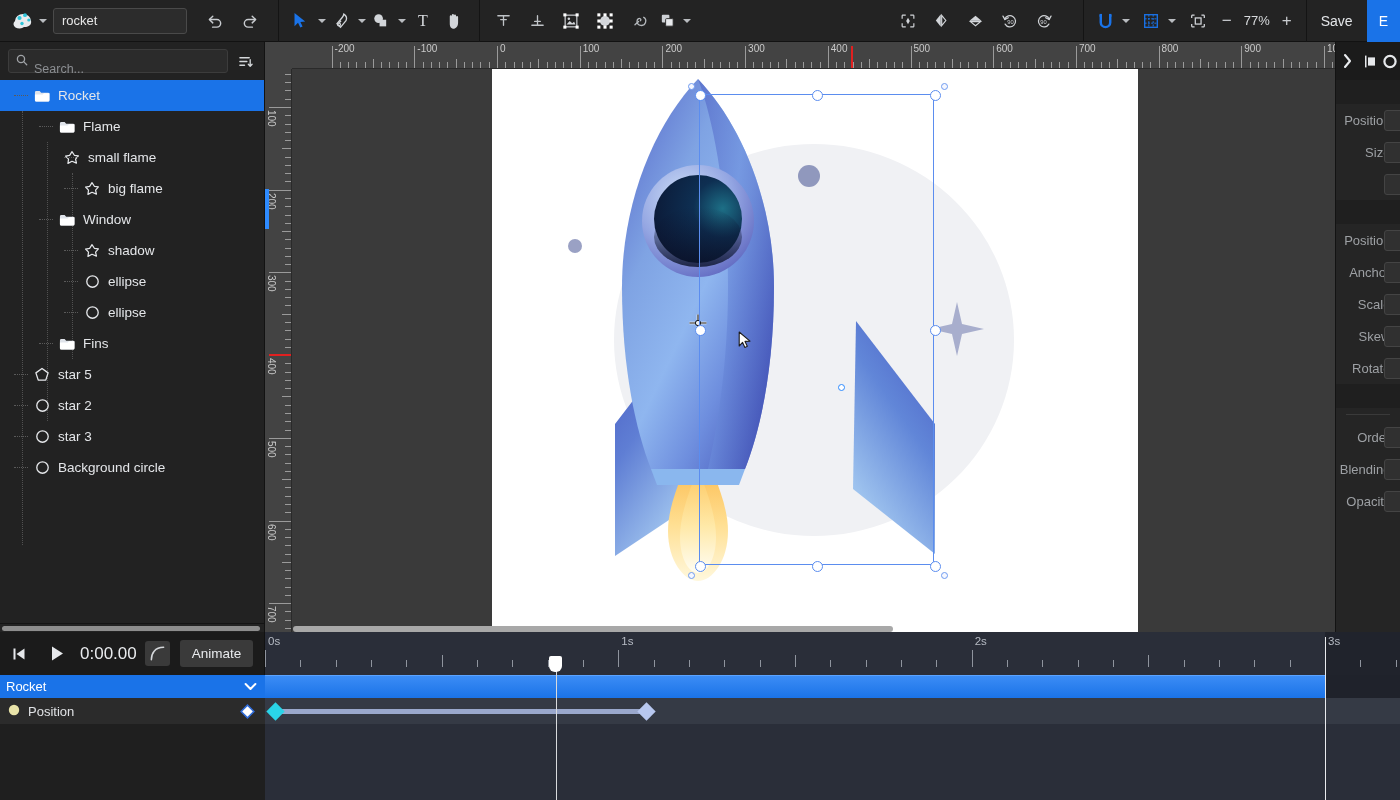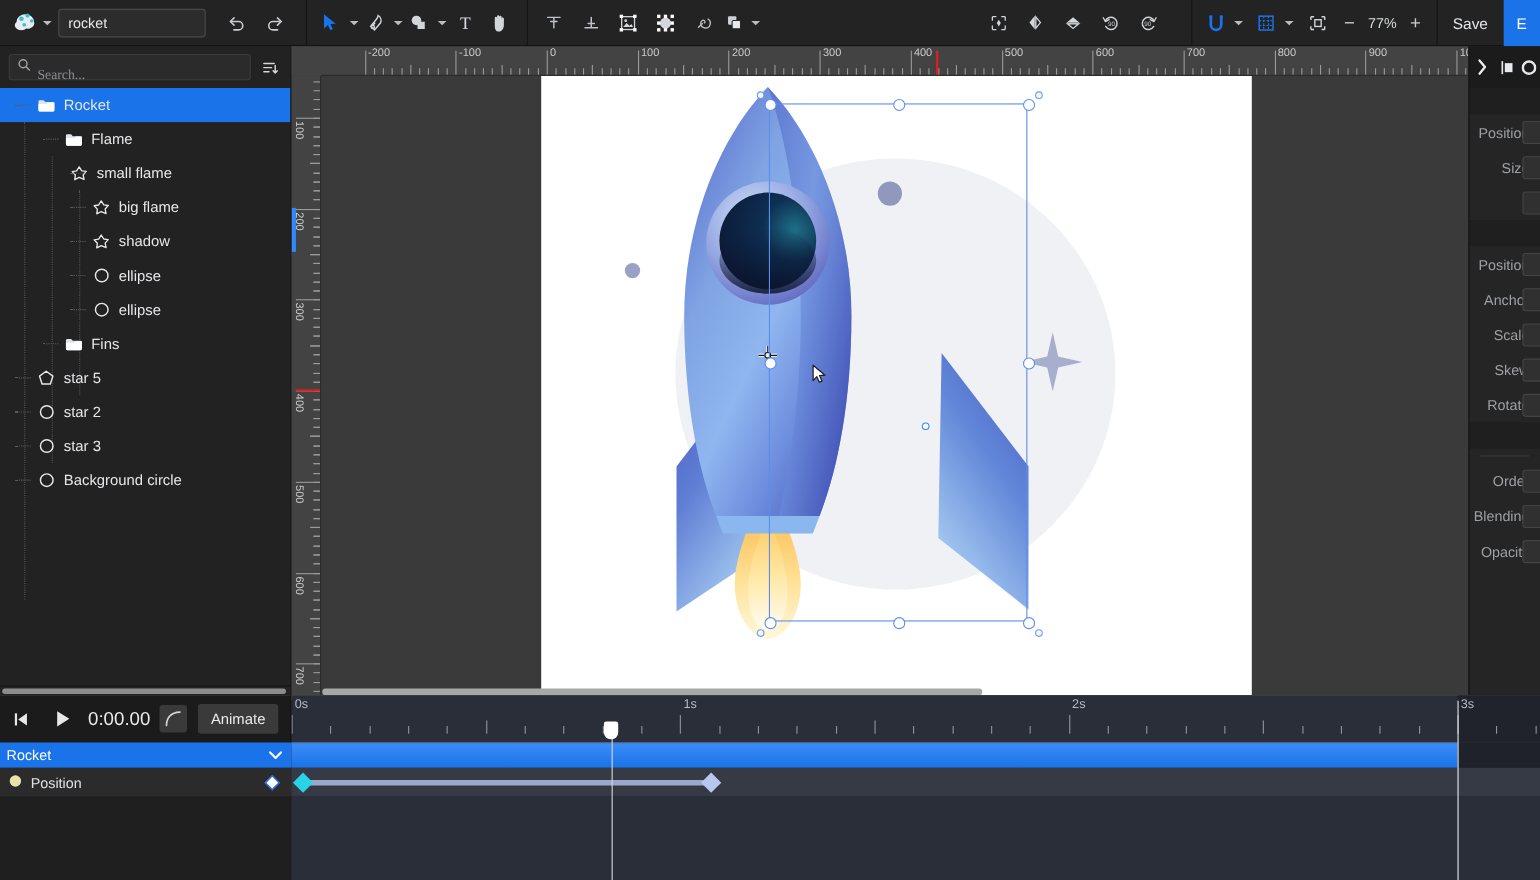--- a/index.html
+++ b/index.html
@@ -70,21 +70,21 @@
     display:flex;align-items:center;justify-content:center;
     color:#e9ebee; font-size:17px; cursor:pointer; background:#1b1b1b;
   }
   #lp-search-row { height:38px; display:flex; align-items:center; padding:0 8px; gap:6px; background:#222;}
   #search-box {
     flex:1; height:24px; background:#2b2b2b; border:1px solid #3c3c3c;
     border-radius:3px; display:flex; align-items:center; padding:0 7px; gap:6px;
   }
   #search-input {
     flex:1; background:transparent; border:none; outline:none;
-    color:#c4b5fd; font-size:12.5px; font-family:Liberation Serif, serif;margin-top:15px;
+    color:#c4b5fd; font-size:12.5px; font-family:Liberation Sans, sans-serif;margin-top:15px;
   }
   #search-input::placeholder { color:#8b8e92; }
   #sort-btn { width:22px;height:22px;display:flex;align-items:center;justify-content:center;cursor:pointer;}
   #tree { flex:1; overflow:hidden; position:relative; background:#222222; }
   .row {
     height:31px; display:flex; align-items:center; cursor:pointer;
     position:relative; color:#e4e6e9; font-size:13.5px; white-space:nowrap;
   }
   .row.sel { background:#1a73e8; }
   .row.hov { background:#2b2b2b; }
@@ -504,20 +504,30 @@
           <span class="lbl">small flame</span>
         </div>
         <div class="row" style="padding-left: 81px;">
           <div style="position: absolute; left: 64px; top: 15px; width: 14px; border-top: 1px dotted rgb(90, 90, 90);"></div>
           <span class="ico">
             <svg width="16" height="16" viewBox="0 0 17 17" fill="none" stroke="#e6e8eb" stroke-width="1.3" stroke-linejoin="round">
               <path d="M8.5 1.8 L11 5.6 L15.3 6.2 L12.3 9.6 L13.2 14 L8.5 12 L4.2 14.2 L4.8 9.7 L1.7 6.4 L6 5.7 Z"></path>
             </svg>
           </span>
           <span class="lbl">big flame</span>
+        </div>
+        <div class="row" style="padding-left: 56px;">
+          <div style="position: absolute; left: 39px; top: 15px; width: 14px; border-top: 1px dotted rgb(90, 90, 90);"></div>
+          <span class="ico">
+            <svg width="16" height="14" viewBox="0 0 17 14">
+              <path d="M1 3.2 a1.4 1.4 0 0 1 1.4-1.4 H6 l1.6 1.8 H15 a1.4 1.4 0 0 1 1.4 1.4 V11.4 a1.4 1.4 0 0 1 -1.4 1.4 H2.4 A1.4 1.4 0 0 1 1 11.4 Z" fill="#dfe3ea"></path>
+              <path d="M1 5.4 H9.2 L10.6 4 H16.4 V11.4 a1.4 1.4 0 0 1 -1.4 1.4 H2.4 A1.4 1.4 0 0 1 1 11.4 Z" fill="#ffffff"></path>
+            </svg>
+          </span>
+          <span class="lbl">Window</span>
         </div>
         <div class="row" style="padding-left: 81px;">
           <div style="position: absolute; left: 64px; top: 15px; width: 14px; border-top: 1px dotted rgb(90, 90, 90);"></div>
           <span class="ico">
             <svg width="16" height="16" viewBox="0 0 17 17" fill="none" stroke="#e6e8eb" stroke-width="1.3" stroke-linejoin="round">
               <path d="M8.5 1.8 L11 5.6 L15.3 6.2 L12.3 9.6 L13.2 14 L8.5 12 L4.2 14.2 L4.8 9.7 L1.7 6.4 L6 5.7 Z"></path>
             </svg>
           </span>
           <span class="lbl">shadow</span>
         </div>

